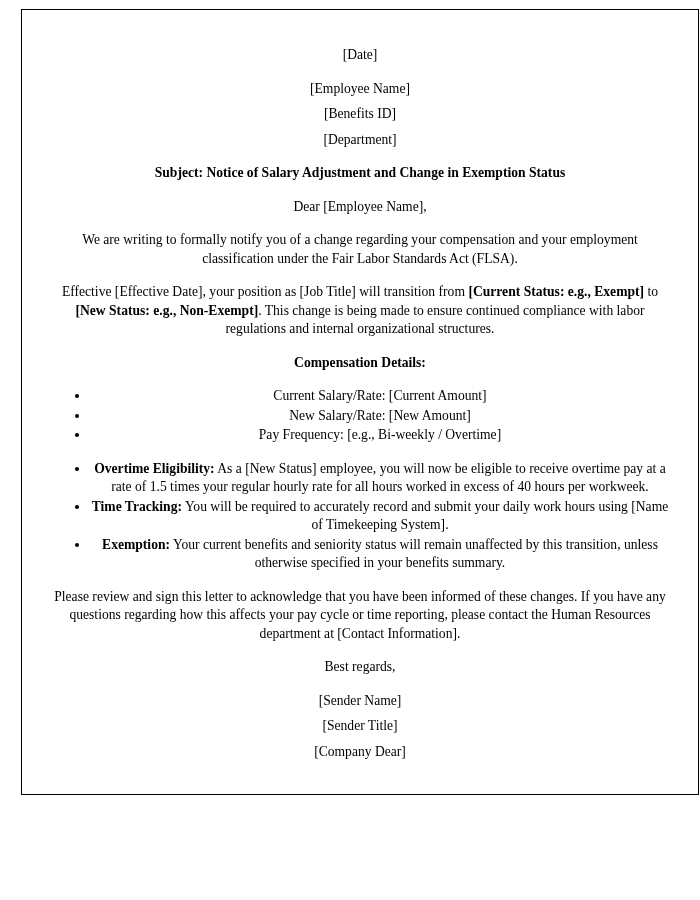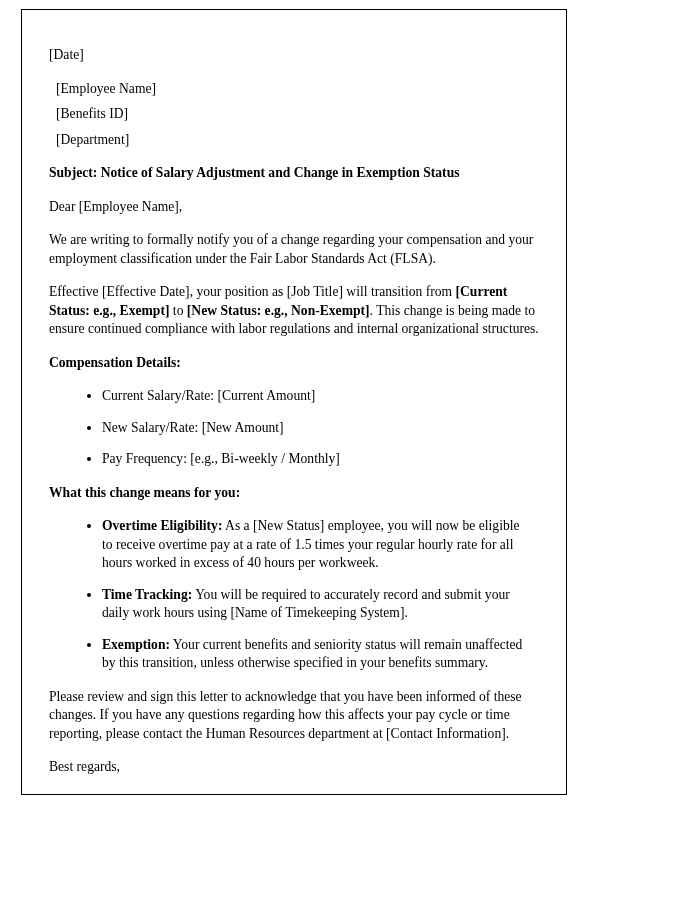--- a/index.html
+++ b/index.html
@@ -11,39 +11,40 @@
     width: 700px;
     height: 900px;
     position: relative;
     font-family: "Liberation Serif", "DejaVu Serif", serif;
     color: #000000;
   }
   .doc {
     position: absolute;
     left: 21px;
     top: 9px;
-    width: 546px;
+    width: 678px;
     height: 786px;
     box-sizing: border-box;
     border: 1px solid #000000;
     padding: 36px 27px 0 27px;
     overflow: hidden;
     background: #ffffff;
     font-size: 13.6px;
     line-height: 18.5px;
+    text-align: center;
   }
   .doc p { margin: 0 0 15px 0; }
   .doc .block { margin: 0 0 15px 0; }
   .doc .block div { margin: 7px; }
   .bold { font-weight: bold; }
   ul {
     margin: 0 0 15px 0;
     padding-left: 40px;
   }
-  li { margin: 13px; }
+  li { margin: 1px; }
   .heading { font-weight: bold; margin: 0 0 15px 0; }
 </style>
 </head>
 <body>
 
 <div class="doc">
 
   <p>[Date]</p>
 
   <div class="block">
@@ -58,24 +59,23 @@
 
   <p>We are writing to formally notify you of a change regarding your compensation and your employment classification under the Fair Labor Standards Act (FLSA).</p>
 
   <p><span>Effective [Effective Date], your position as [Job Title] will transition from </span><strong>[Current Status: e.g., Exempt]</strong><span> to </span><strong>[New Status: e.g., Non-Exempt]</strong><span>. This change is being made to ensure continued compliance with labor regulations and internal organizational structures.</span></p>
 
   <p class="heading">Compensation Details:</p>
 
   <ul>
     <li>Current Salary/Rate: [Current Amount]</li>
     <li>New Salary/Rate: [New Amount]</li>
-    <li>Pay Frequency: [e.g., Bi-weekly / Monthly]</li>
+    <li>Pay Frequency: [e.g., Bi-weekly / Overtime]</li>
   </ul>
 
-  <p class="heading">What this change means for you:</p>
 
   <ul>
     <li><strong>Overtime Eligibility:</strong><span> As a [New Status] employee, you will now be eligible to receive overtime pay at a rate of 1.5 times your regular hourly rate for all hours worked in excess of 40 hours per workweek.</span></li>
     <li><strong>Time Tracking:</strong><span> You will be required to accurately record and submit your daily work hours using [Name of Timekeeping System].</span></li>
     <li><strong>Exemption:</strong><span> Your current benefits and seniority status will remain unaffected by this transition, unless otherwise specified in your benefits summary.</span></li>
   </ul>
 
   <p>Please review and sign this letter to acknowledge that you have been informed of these changes. If you have any questions regarding how this affects your pay cycle or time reporting, please contact the Human Resources department at [Contact Information].</p>
 
   <p>Best regards,</p>

